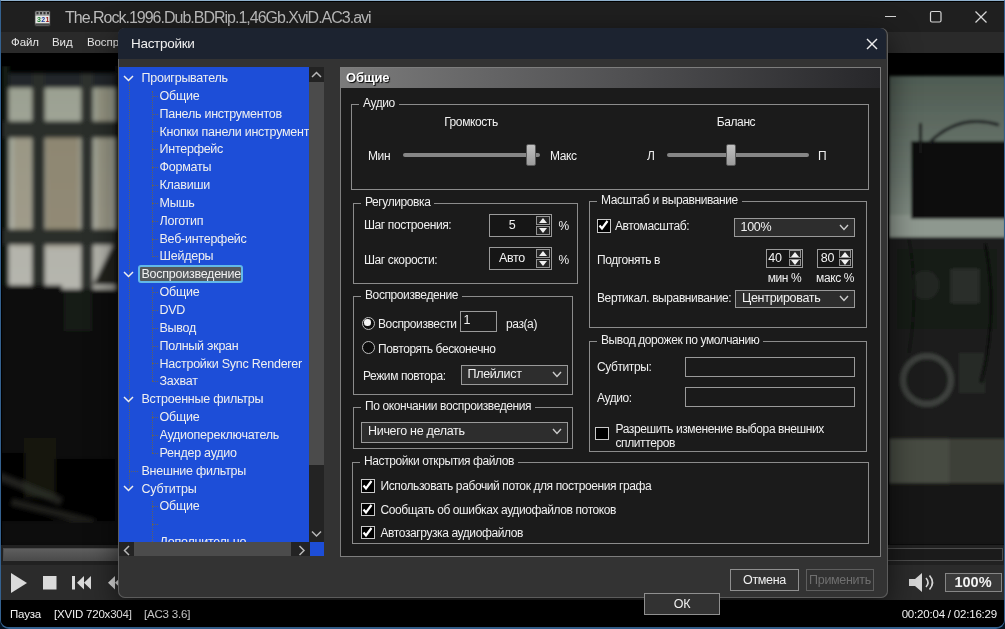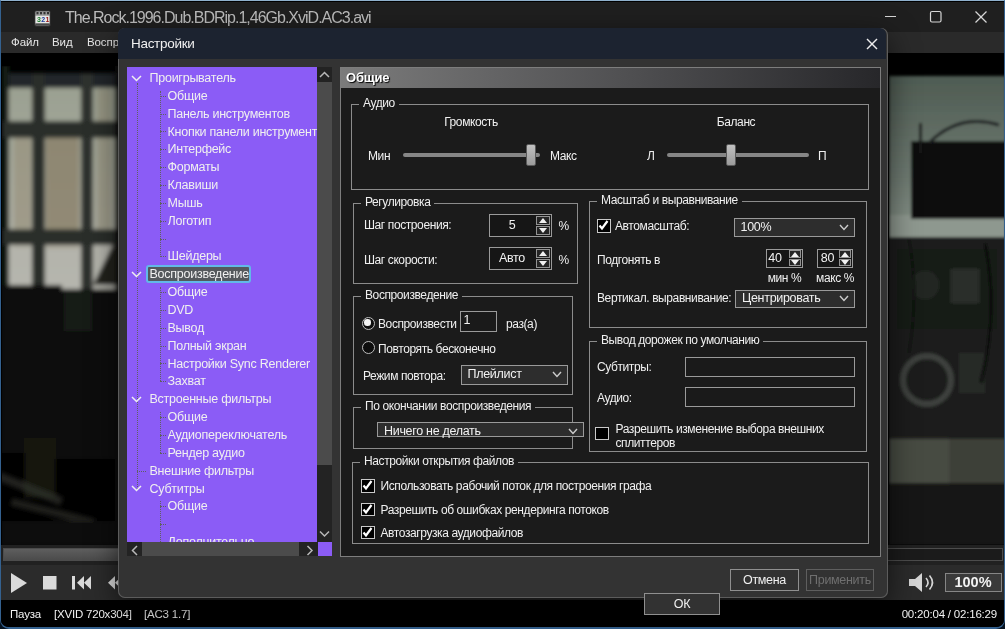--- a/index.html
+++ b/index.html
@@ -10,21 +10,21 @@
 .mi{position:absolute;top:3.5px}
 #video{left:1px;top:52px;width:1003px;height:492px;background:#000}
 #seek{left:0;top:544px;width:1005px;height:20px;background:#212121}
 #seekbar{left:2px;top:3px;width:1000px;height:13px;background:#1b1b1b;border:1px solid #4c4c4c}
 #seekfill{left:0px;top:0px;width:148px;height:11px;background:linear-gradient(#5e5e5e,#4b4b4b)}
 #controls{left:0;top:564px;width:1005px;height:35px;background:#2b2b2b}
 #statusbar{left:0;top:599px;width:1005px;height:28px;background:#000;color:#f2f2f2;font-size:11.5px;letter-spacing:-0.2px}
 #dlg{left:118px;top:28px;width:770px;height:570px;background:#333333;border-radius:7px;box-shadow:inset 0 0 0 1px #5c5c5c,0 10px 30px rgba(0,0,0,.6)}
 #dlgtitle{left:0;top:0;width:768px;height:31px;background:#1c2330;border-radius:6px 6px 0 0}
 #dlgtitletext{left:13px;top:8px;font-size:13.5px;color:#f0f0f0;letter-spacing:-0.3px}
-#tree{left:9px;top:39px;width:205px;height:489px;background:#8b5cf6;color:#f0f0f0;font-size:12.5px;letter-spacing:-0.25px;overflow:hidden}
+#tree{left:1px;top:39px;width:205px;height:489px;background:#1d4ed8;color:#f0f0f0;font-size:12.5px;letter-spacing:-0.25px;overflow:hidden}
 #rpanel{left:222px;top:39px;width:541px;height:490px;background:#1b1b1b;box-shadow:inset 0 0 0 1px #7d7d7d}
 #rhead{left:1px;top:1px;width:539px;height:19.5px;background:linear-gradient(90deg,#7b7b7b,#4e4e50 55%,#27272a);color:#fff;font-weight:bold;font-size:13px;letter-spacing:-0.2px;text-shadow:1px 1px 1px #000}
 .g{position:absolute;box-shadow:inset 0 0 0 1px #8c8c8c}
 .gl{position:absolute;top:-7px;left:8px;background:#1b1b1b;padding:0 4px;font-size:12px;letter-spacing:-0.4px;color:#efefef;line-height:13px;white-space:nowrap}
 .lbl{position:absolute;font-size:12px;letter-spacing:-0.4px;color:#f0f0f0;white-space:nowrap}
 .dd{position:absolute;background:#2d2d2d;box-shadow:inset 0 0 0 1px #9a9a9a;color:#f2f2f2;font-size:12.5px;letter-spacing:-0.3px}
 .ddt{position:absolute;left:7px;top:2px}
 .ddc{position:absolute;right:6px;top:6px}
 .btn{position:absolute;width:76px;height:22px;background:#323232;box-shadow:inset 0 0 0 1px #8f8f8f;color:#f0f0f0;font-size:12.5px;letter-spacing:-0.3px;text-align:center;line-height:22px}
 .cb{position:absolute;width:13.5px;height:13.5px;border:1.5px solid #c9c9c9;background:#000}
@@ -155,21 +155,21 @@
 <polygon points="908,14 914,14 921,8 921,27 914,21 908,21" fill="#d5d5d5"></polygon>
 <path d="M925 13 Q929 17.5 925 22" fill="none" stroke="#d5d5d5" stroke-width="1.6"></path>
 <path d="M928.5 10.5 Q934.5 17.5 928.5 24.5" fill="none" stroke="#d5d5d5" stroke-width="1.6"></path>
 <rect x="944.5" y="8.5" width="56" height="18" fill="#3a3a3a" stroke="#868686" stroke-width="1"></rect>
 <text x="972" y="22" font-family="Liberation Sans" font-size="14.5" font-weight="bold" fill="#f2f2f2" text-anchor="middle">100%</text>
 </svg>
 </div>
 <div class="a" id="statusbar">
 <span class="a" style="left:9px;top:7.5px">Пауза</span>
 <span class="a" style="left:53px;top:7.5px">[XVID 720x304]</span>
-<span class="a" style="left:143px;top:7.5px">[AC3 1.7]</span>
+<span class="a" style="left:143px;top:7.5px">[AC3 3.6]</span>
 <span class="a" style="left:760px;top:7.5px;width:236px;text-align:right">00:20:04 / 02:16:29</span>
 </div>
 </div>
 <div class="a" id="dlg">
 <div class="a" id="dlgtitle"></div>
 <div class="a" id="dlgtitletext">Настройки</div>
 <svg class="a" style="left:748px;top:10px" width="12" height="12">
 <line x1="1" y1="1" x2="11" y2="11" stroke="#ececec" stroke-width="1.4"></line>
 <line x1="11" y1="1" x2="1" y2="11" stroke="#ececec" stroke-width="1.4"></line>
 </svg>
@@ -193,20 +193,21 @@
 <div class="trow" style="top:73.3px;left:40.5px;width:150px">Интерфейс</div>
 <div class="dot-h" style="left:32.5px;top:100px;width:6px"></div>
 <div class="trow" style="top:91.2px;left:40.5px;width:150px">Форматы</div>
 <div class="dot-h" style="left:32.5px;top:118px;width:6px"></div>
 <div class="trow" style="top:109.0px;left:40.5px;width:150px">Клавиши</div>
 <div class="dot-h" style="left:32.5px;top:136px;width:6px"></div>
 <div class="trow" style="top:126.9px;left:40.5px;width:150px">Мышь</div>
 <div class="dot-h" style="left:32.5px;top:154px;width:6px"></div>
 <div class="trow" style="top:144.7px;left:40.5px;width:150px">Логотип</div>
 <div class="dot-h" style="left:32.5px;top:172px;width:6px"></div>
+<div class="trow" style="top:162.6px;left:40.5px;width:150px">Веб-интерфейс</div>
 <div class="dot-h" style="left:32.5px;top:189px;width:6px"></div>
 <div class="trow" style="top:180.4px;left:40.5px;width:150px">Шейдеры</div>
 <svg class="a" style="left:4px;top:203.8px" width="11" height="7">
         <path d="M1 1 L5.5 5.5 L10 1" fill="none" stroke="#efefef" stroke-width="1.5"></path>
       </svg>
 <div class="a" style="left:18.5px;top:198.3px;width:105px;height:18px;background:#54585c;border:2px solid #62b8e8;border-radius:3px"></div>
 <div class="trow" style="top:198.3px;left:22.5px;width:166px">Воспроизведение</div>
 <div class="dot-h" style="left:32.5px;top:225px;width:6px"></div>
 <div class="trow" style="top:216.1px;left:40.5px;width:150px">Общие</div>
 <div class="dot-h" style="left:32.5px;top:243px;width:6px"></div>
@@ -312,41 +313,41 @@
 <div class="lbl" style="left:10px;top:73px">Режим повтора:</div>
 <div class="dd" style="left:107.5px;top:69px;width:107px;height:20px">
           <span class="ddt">Плейлист</span>
           <svg class="ddc" width="10" height="7">
             <path d="M1 1 L5 5.5 L9 1" fill="none" stroke="#cccccc" stroke-width="1.4"></path>
           </svg>
         </div>
 </div>
 <div class="g" style="left:13px;top:340px;width:220px;height:41.5px">
         <div class="gl">По окончании воспроизведения</div>
-<div class="dd" style="left:24px;top:14.5px;width:207px;height:15px">
+<div class="dd" style="left:8px;top:14.5px;width:207px;height:21px">
           <span class="ddt">Ничего не делать</span>
           <svg class="ddc" width="10" height="7">
             <path d="M1 1 L5 5.5 L9 1" fill="none" stroke="#cccccc" stroke-width="1.4"></path>
           </svg>
         </div>
 </div>
 <div class="g" style="left:12px;top:395px;width:517px;height:81.5px">
         <div class="gl">Настройки открытия файлов</div>
 <div class="cb" style="left:9px;top:17px">
           <svg style="position:absolute;left:-1px;top:-1px" width="13" height="13">
             <path d="M2.5 6.5 L5 9.5 L10.5 2" fill="none" stroke="#ffffff" stroke-width="2.2"></path>
           </svg>
         </div>
 <div class="lbl" style="left:28.5px;top:17px">Использовать рабочий поток для построения графа</div>
 <div class="cb" style="left:9px;top:40.5px">
           <svg style="position:absolute;left:-1px;top:-1px" width="13" height="13">
             <path d="M2.5 6.5 L5 9.5 L10.5 2" fill="none" stroke="#ffffff" stroke-width="2.2"></path>
           </svg>
         </div>
-<div class="lbl" style="left:28.5px;top:40.5px">Разрешить об ошибках рендеринга потоков</div>
+<div class="lbl" style="left:28.5px;top:40.5px">Сообщать об ошибках аудиофайлов потоков</div>
 <div class="cb" style="left:9px;top:63.5px">
           <svg style="position:absolute;left:-1px;top:-1px" width="13" height="13">
             <path d="M2.5 6.5 L5 9.5 L10.5 2" fill="none" stroke="#ffffff" stroke-width="2.2"></path>
           </svg>
         </div>
 <div class="lbl" style="left:28.5px;top:63.5px">Автозагрузка аудиофайлов</div>
 </div>
 <div class="g" style="left:249px;top:134px;width:278px;height:127px">
         <div class="gl">Масштаб и выравнивание</div>
 <div class="cb" style="left:8px;top:18px">

